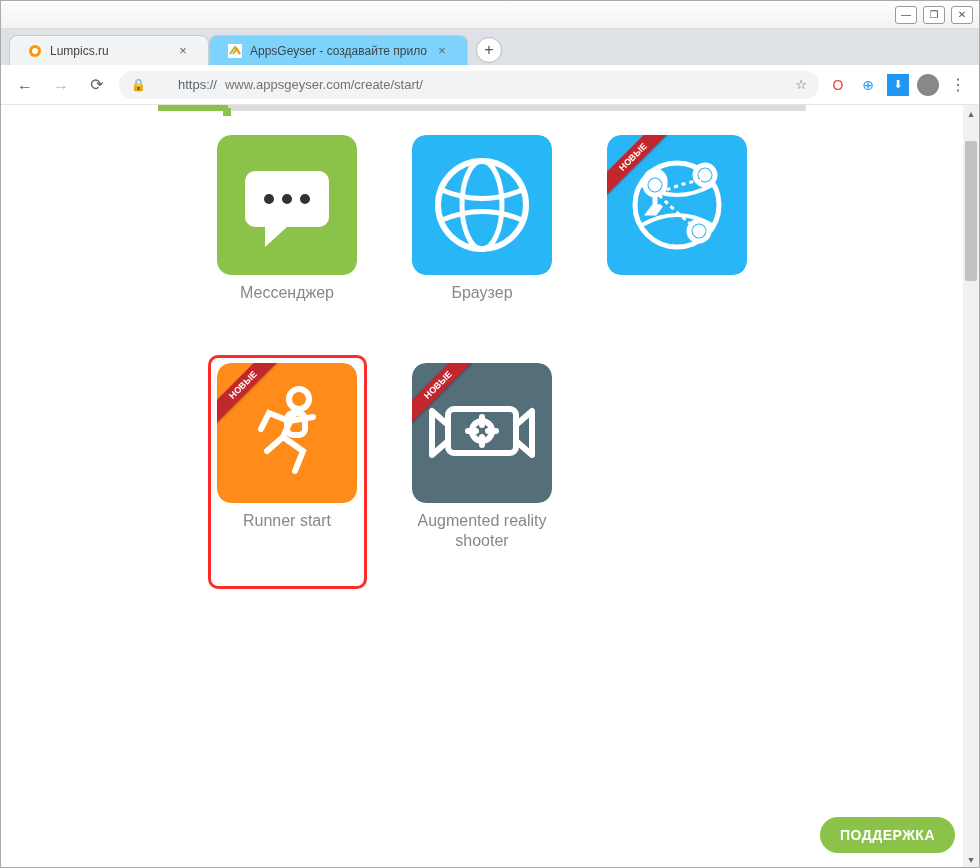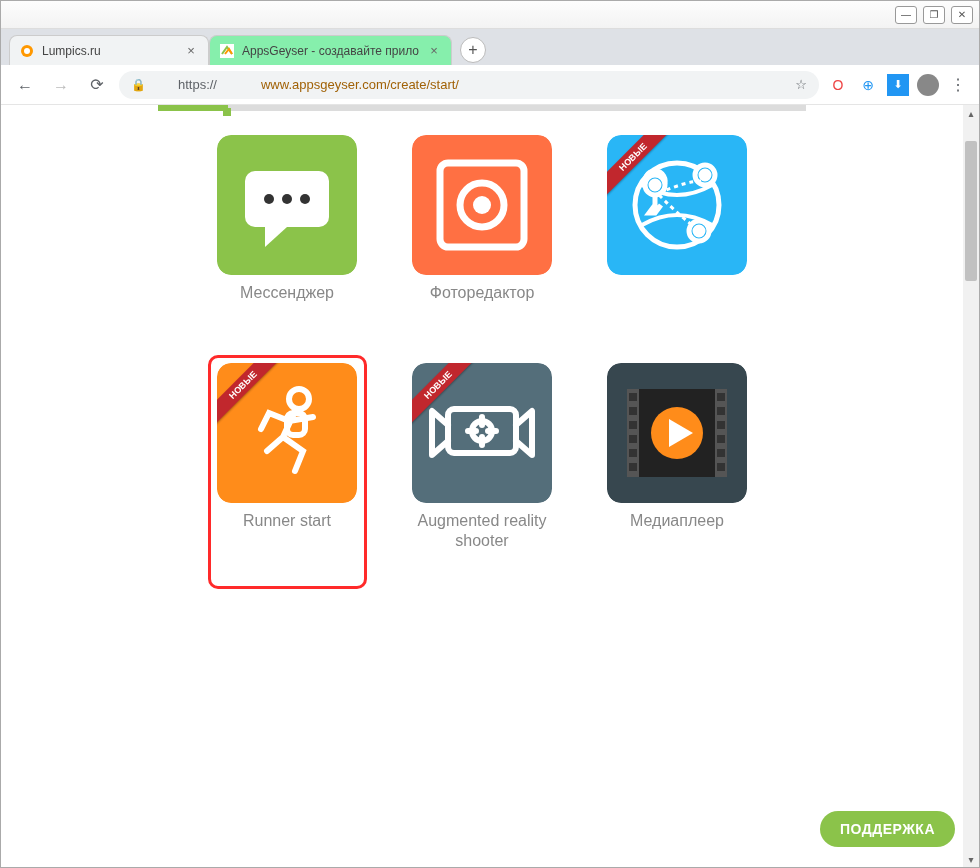--- a/index.html
+++ b/index.html
@@ -2,32 +2,32 @@
 <html><head>
 <meta charset="utf-8">
 <style>
 * { margin: 0; padding: 0; box-sizing: border-box; }
 body { font-family: -apple-system, BlinkMacSystemFont, "Segoe UI", Arial, sans-serif; background: #fff; width: 980px; height: 868px; overflow: hidden; position: relative; }
 
 .window { width: 980px; height: 868px; border: 1px solid #aaa; background: #fff; box-shadow: 0 2px 10px rgba(0,0,0,.1); position: relative; }
 .titlebar { height: 28px; background: linear-gradient(#fdfdfd,#f3f3f3); border-bottom: 1px solid #ddd; display: flex; justify-content: flex-end; align-items: center; padding: 0 6px; gap: 6px;}
 .winbtn { width: 22px; height: 18px; border: 1px solid #999; border-radius: 3px; display:flex; align-items:center; justify-content:center; font-size:10px; background:#fff; color:#555;}
 .tabstrip { height: 36px; background: #dee1e6; display: flex; align-items: flex-end; padding-left: 8px; gap: 0; }
-.tab { height: 30px; background: #f1f3f4; border-radius: 8px 8px 0 0; display:flex; align-items:center; padding: 0 10px; gap:8px; font-size:12px; color:#444; min-width:200px; position:relative; border:1px solid #ccc; border-bottom:none;}
-.tab.active{ background:#86efac; }
+.tab { height: 30px; background: #f1f3f4; border-radius: 8px 8px 0 0; display:flex; align-items:center; padding: 0 18px; gap:8px; font-size:12px; color:#444; min-width:200px; position:relative; border:1px solid #ccc; border-bottom:none;}
+.tab.active{ background:#7dd3fc; }
 .tab .favicon{ width:14px; height:14px; flex-shrink:0;}
 .tab .close{ margin-left:auto; width:14px; height:14px; display:flex;align-items:center;justify-content:center; color:#666; font-size:13px;}
 .newtab { width:26px; height:26px; border-radius:50%; display:flex;align-items:center;justify-content:center; background:#fff; margin:0 0 2px 8px; border:1px solid #bbb; font-size:16px; color:#555;}
 
 .addrrow{ height:40px; background:#fff; display:flex; align-items:center; padding:0 10px; gap:8px; border-bottom:1px solid #e5e5e5;}
 .navbtn{ width:28px; height:28px; display:flex; align-items:center; justify-content:center; color:#5f6368; border-radius:50%; }
 .navbtn.disabled{ color:#bbb; }
 .omnibox{ flex:1; height:28px; background:#f1f3f4; border-radius:14px; display:flex; align-items:center; padding:0 12px; gap:8px; font-size:13px; color:#555; }
 .omnibox .lock{ color:#5a7b42; font-size:12px;}
-.omnibox .url{ color:#a16207;margin-left:36px;}
+.omnibox .url{ color:#737373;}
 .omnibox .proto{color:#5f6368;padding-left:24px;}
 .omnibox .star{ margin-left:auto; color:#5f6368;}
 .exticon{ width:22px; height:22px; display:flex;align-items:center;justify-content:center; font-size:14px;}
 .avatar{ width:22px; height:22px; border-radius:50%; background:#888;}
 .menudots{ width:22px; height:22px; display:flex;align-items:center;justify-content:center; color:#5f6368;}
 
 .viewport{ position:relative; height: calc(100% - 28px - 36px - 40px); overflow:hidden; background:#fff;}
 .vscroll{ position:absolute; right:0; top:0; bottom:0; width:16px; background:#f1f1f1;}
 .vscroll .arrow{ height:16px; display:flex;align-items:center;justify-content:center; font-size:10px; color:#666;}
 .vscroll .track{ position:absolute; top:16px; bottom:16px; left:0; right:0;}
@@ -44,21 +44,21 @@
 .tile{ width:140px; height:140px; margin:0 auto; border-radius:14px; position:relative; overflow:hidden; cursor:pointer; }
 .tile svg{ position:absolute; inset:0; }
 .label{ text-align:center; color:#888; font-size:16px; margin-top:8px; line-height:1.25;}
 
 .ribbon{ position:absolute; top:0; left:0; width:70px; height:70px; overflow:hidden;}
 .ribbon span{ position:absolute; width:100px; text-align:center; background:#c1272d; color:#fff; font-size:9px; font-weight:bold; padding:3px 0; transform:rotate(-45deg); top:14px; left:-24px; box-shadow:0 1px 2px rgba(0,0,0,.3);}
 
 .highlighted{ position:relative; }
 .highlighted::before{ content:""; position:absolute; top:-8px; left:8px; right:8px; bottom:-38px; border:3px solid #ff2a2a; border-radius:10px; pointer-events:none;}
 
-.support{ position:absolute; right:24px; bottom:20px; background:#8bc34a; color:#fff; font-weight:bold; font-size:14px; padding:10px 20px; border-radius:20px; letter-spacing:.5px;}
+.support{ position:absolute; right:24px; bottom:14px; background:#8bc34a; color:#fff; font-weight:bold; font-size:14px; padding:10px 20px; border-radius:20px; letter-spacing:.5px;}
 </style>
 </head>
 <body>
 
 <div class="window">
   <div class="titlebar">
     <div class="winbtn">—</div>
     <div class="winbtn">❐</div>
     <div class="winbtn">✕</div>
   </div>
@@ -117,24 +117,24 @@
               <div class="tile">
                 <svg viewBox="0 0 140 140">
                   <use href="#ico-messenger"></use>
                 </svg>
               </div>
               <div class="label">Мессенджер</div>
             </div>
             <div class="card">
               <div class="tile">
                 <svg viewBox="0 0 140 140">
-                  <use href="#ico-photoeditor"></use>
-                </svg>
-              </div>
-              <div class="label">Фоторедактор</div>
+                  <use href="#ico-browser"></use>
+                </svg>
+              </div>
+              <div class="label">Браузер</div>
             </div>
             <div class="card">
               <div class="tile">
                 <svg viewBox="0 0 140 140">
                   <use href="#ico-travel"></use>
                 </svg>
                 <div class="ribbon">
                   <span>НОВЫЕ</span>
                 </div>
               </div>
@@ -153,28 +153,20 @@
             <div class="card">
               <div class="tile">
                 <svg viewBox="0 0 140 140">
                   <use href="#ico-ar"></use>
                 </svg>
                 <div class="ribbon">
                   <span>НОВЫЕ</span>
                 </div>
               </div>
               <div class="label">Augmented reality shooter</div>
-            </div>
-            <div class="card">
-              <div class="tile">
-                <svg viewBox="0 0 140 140">
-                  <use href="#ico-mediaplayer"></use>
-                </svg>
-              </div>
-              <div class="label">Медиаплеер</div>
             </div>
           </div>
       </div>
     </div>
     <div class="support">ПОДДЕРЖКА</div>
     <div class="vscroll">
       <div class="arrow">▴</div>
       <div class="track">
           <div class="thumb"></div>
         </div>

